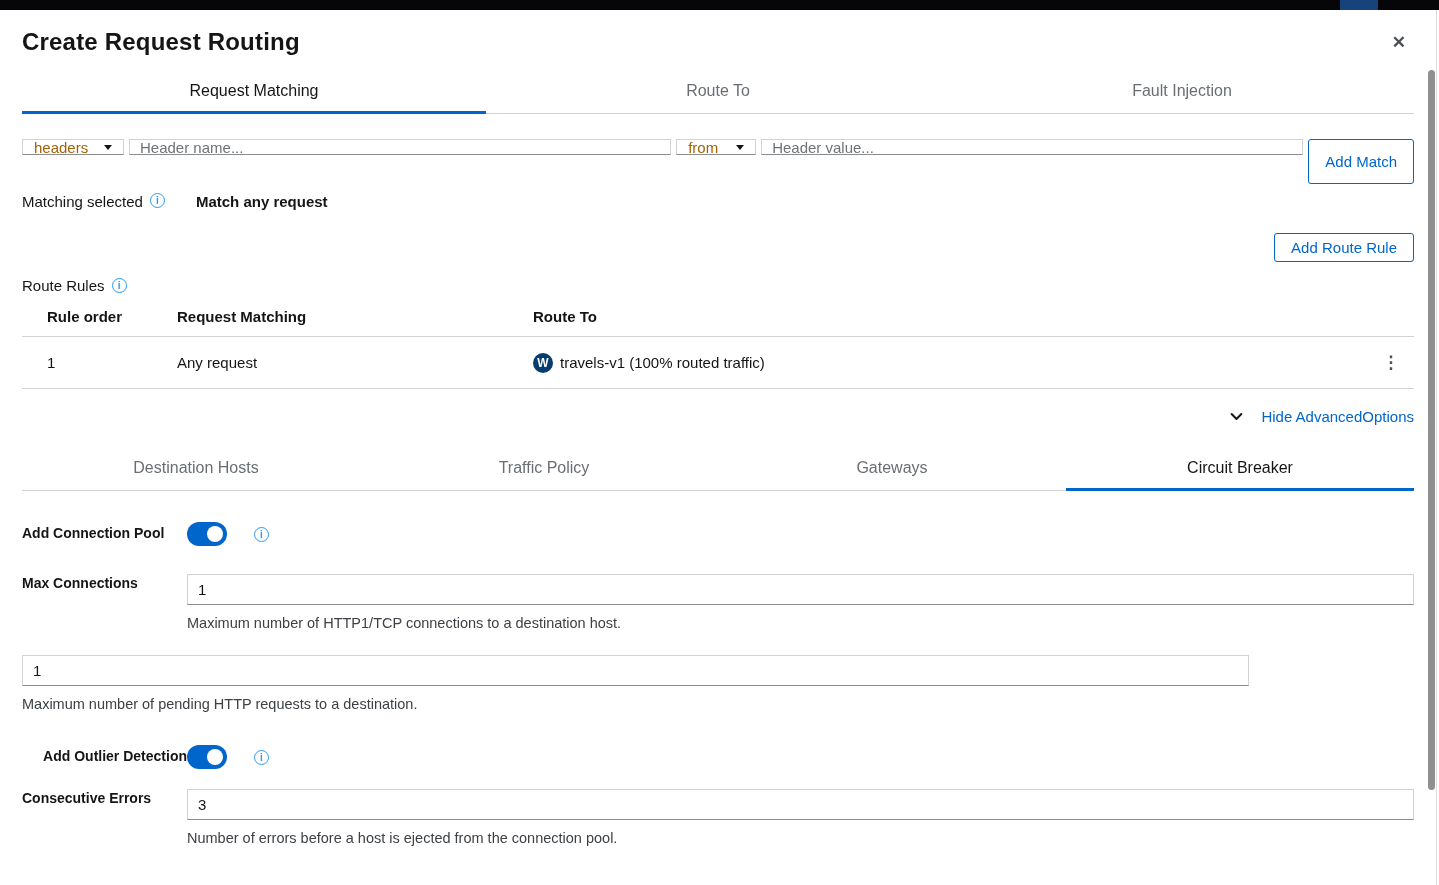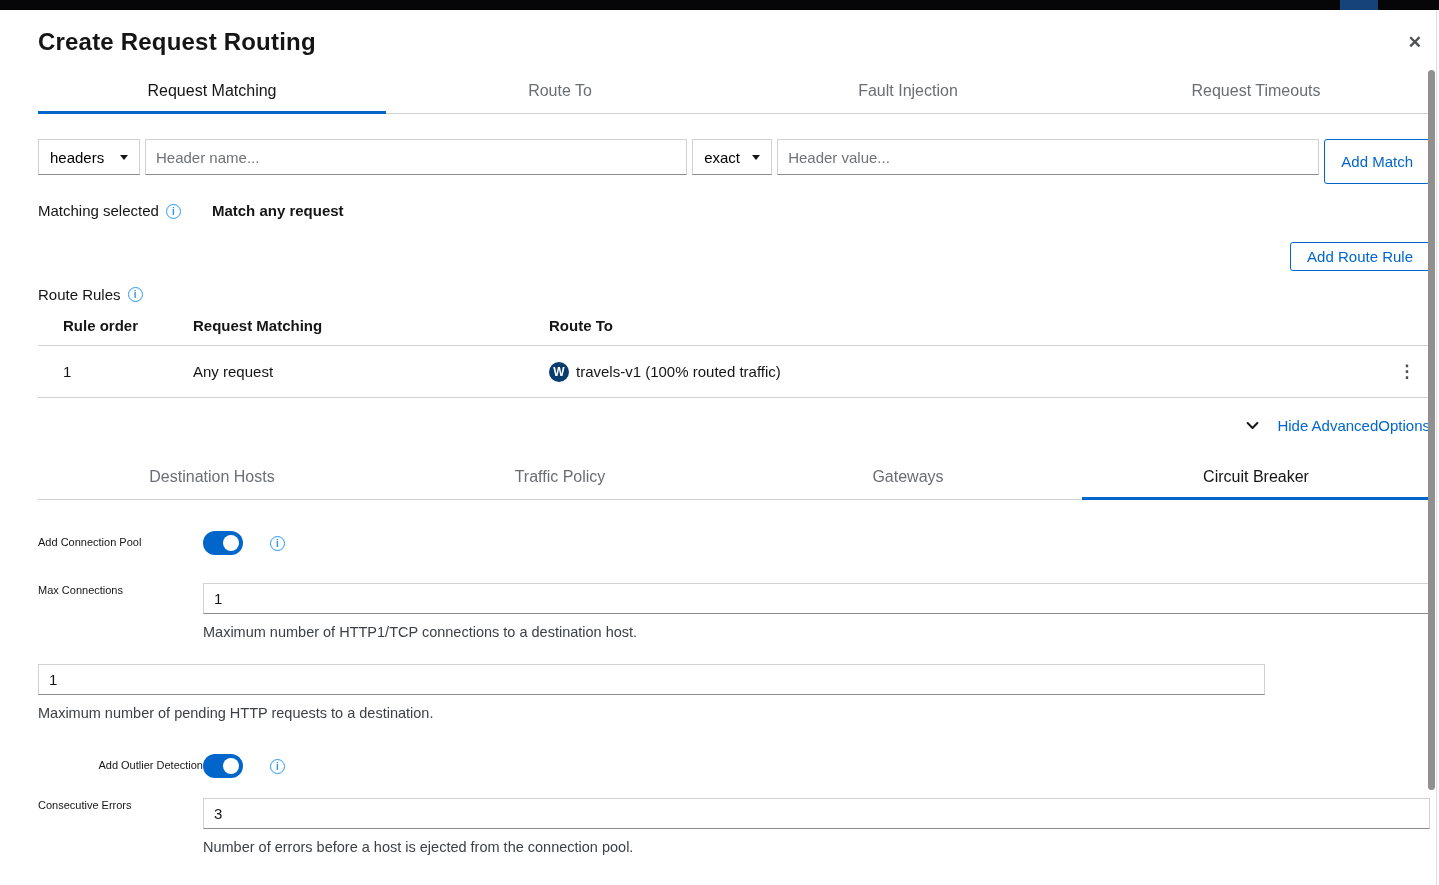--- a/index.html
+++ b/index.html
@@ -5,49 +5,49 @@
   * { box-sizing: border-box; margin: 0; padding: 0; }
   html,body { width:1439px; height:885px; overflow:hidden; }
   body {
     font-family: "Liberation Sans", sans-serif;
     color:#151515; background:#fff; position:relative;
   }
   
   .masthead { position:absolute; top:0; left:0; width:1439px; height:10px; background:#060608; }
   .masthead .nav-accent { position:absolute; left:1340px; top:0; width:38px; height:10px; background:#17437b; }
 
-  .modal { position:absolute; top:10px; left:16px; width:1424px; height:875px; background:#fff; padding:18px 10px 0 22px; }
+  .modal { position:absolute; top:10px; left:0; width:1424px; height:875px; background:#fff; padding:18px 10px 0 22px; }
   .content { width:1392px; }
 
   .modal-header { display:flex; justify-content:space-between; align-items:flex-start; }
   .modal-title { font-size:24px; font-weight:700; letter-spacing:.2px; }
   .close-btn { border:none; background:none; color:#4f5255; font-size:17px; font-weight:700; cursor:pointer; margin:6px 8px 0 0; line-height:1; }
 
   
   .tabs { display:flex; margin-top:18px; box-shadow: inset 0 -1px 0 #d2d2d2; }
   .tab { flex:1; text-align:center; padding:8px 0 11px; font-size:16px; color:#6a6e73; border-bottom:3px solid transparent; cursor:pointer; }
   .tab.active { color:#151515; border-bottom-color:#0066cc; }
 
   
   .filter-row { display:flex; gap:5px; margin-top:25px; height:32px; }
   .pf-select, .pf-input {
     background:#fff; border:1px solid #d2d2d2; border-bottom-color:#8a8d90;
-    font-size:15px; height:36px; font-family:"Liberation Sans",sans-serif; color:#000000;
+    font-size:15px; height:16px; font-family:"Liberation Sans",sans-serif; color:#a16207;
   }
   .pf-select { display:flex; align-items:center; justify-content:space-between; padding:0 11px; cursor:pointer; }
   .pf-select.w-headers { width:102px; }
   .pf-select.w-exact { width:80px; }
   .caret { width:0; height:0; border-left:4px solid transparent; border-right:4px solid transparent; border-top:5px solid #151515; margin-left:10px; }
   .pf-input { flex:1; padding:0 10px; }
   .pf-input::placeholder { color:#6f7276; }
   .btn { font-family:"Liberation Sans",sans-serif; font-size:15px; border-radius:3px; cursor:pointer; }
   .btn-secondary { color:#0066cc; background:#fff; border:1px solid #0066cc; padding:0 16px; height:45px; }
 
   
-  .matching-row { display:flex; align-items:flex-end; margin-top:31px; font-size:15px; }
+  .matching-row { display:flex; align-items:flex-start; margin-top:22px; font-size:15px; }
   .matching-row .lbl { color:#151515; }
   .info-icon { display:inline-flex; align-items:center; justify-content:center;
     width:15px; height:15px; border:1.6px solid #2b9af3; border-radius:50%;
     color:#2b9af3; font-size:10px; font-weight:700; margin-left:7px; cursor:pointer; flex:none; }
   .matching-row .value { font-weight:700; margin-left:31px; }
 
   .add-rule-row { display:flex; justify-content:flex-end; margin-top:23px; }
   .add-rule-row .btn-secondary { height:29px; }
 
   .route-rules-label { display:flex; align-items:center; margin-top:15px; font-size:15px; }
@@ -66,21 +66,21 @@
 
   
   .advanced-row { display:flex; align-items:center; margin-top:19px;justify-content:flex-end; }
   .chev { margin-left:4px; margin-right:18px; display:inline-flex; cursor:pointer; }
   .adv-link { color:#0066cc; font-size:15px; text-decoration:none; cursor:pointer; }
 
   .tabs2 { margin-top:26px; }
 
   
   .form-row { display:flex; }
-  .form-label { width:165px; font-weight:400; font-size:11px; line-height:1.4; flex:none; }
+  .form-label { width:165px; font-weight:700; font-size:14px; line-height:1.4; flex:none; }
   .form-control { flex:1; }
   .toggle-row { margin-top:31px; align-items:center; }
   .toggle { width:40px; height:24px; background:#0066cc; border-radius:12px; position:relative; cursor:pointer; flex:none; }
   .toggle .knob { position:absolute; right:4px; top:4px; width:16px; height:16px; background:#fff; border-radius:50%; }
   .toggle-wrap { display:flex; align-items:center; }
   .toggle-wrap .info-icon { margin-left:27px; }
   .field-row { margin-top:28px; }
   .field-input { width:1227px; height:31px; background:#fff; border:1px solid #d2d2d2; border-bottom-color:#8a8d90;
      font-size:15px; padding:0 10px; font-family:"Liberation Sans",sans-serif; color:#151515; }
   .helper { font-size:14.5px; color:#3d4145; margin-top:10px; }
@@ -101,31 +101,30 @@
 
     <div class="modal-header">
       <h1 class="modal-title">Create Request Routing</h1>
       <button class="close-btn">✕</button>
     </div>
 
     <div class="tabs">
       <div class="tab active">Request Matching</div>
       <div class="tab">Route To</div>
       <div class="tab">Fault Injection</div>
-      <div class="tab">Request Timeouts</div>
     </div>
 
     <div class="filter-row">
       <div class="pf-select w-headers">
         <span>headers</span>
         <span class="caret"></span>
       </div>
       <input class="pf-input" type="text" placeholder="Header name..." style="">
       <div class="pf-select w-exact">
-        <span>exact</span>
+        <span>from</span>
         <span class="caret"></span>
       </div>
       <input class="pf-input" type="text" placeholder="Header value..." style="">
       <button class="btn btn-secondary">Add Match</button>
     </div>
 
     <div class="matching-row">
       <span class="lbl">Matching selected</span>
       <span class="info-icon">i</span>
       <span class="value">Match any request</span>

